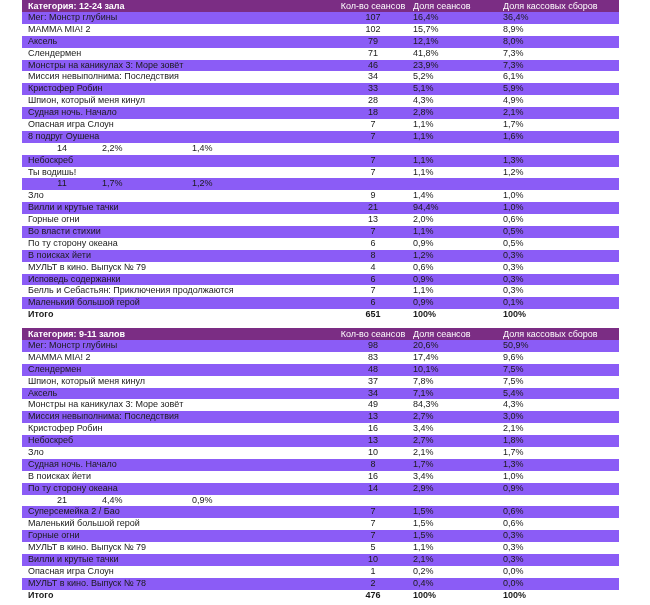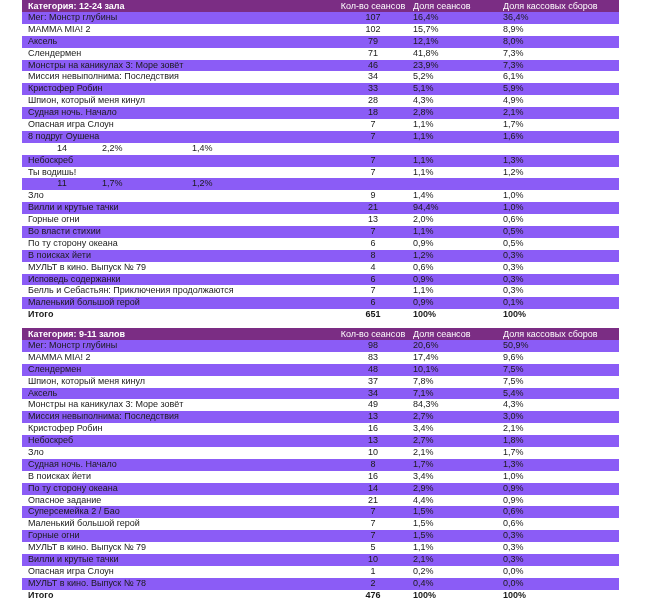--- a/index.html
+++ b/index.html
@@ -261,21 +261,20 @@
       <div class="c2">3,4%</div>
       <div class="c3">1,0%</div>
     </div>
     <div class="row alt">
       <div class="c0">По ту сторону океана</div>
       <div class="c1">14</div>
       <div class="c2">2,9%</div>
       <div class="c3">0,9%</div>
     </div>
     <div class="row">
-      <div class="c0">Опасное задание</div>
       <div class="c1">21</div>
       <div class="c2">4,4%</div>
       <div class="c3">0,9%</div>
     </div>
     <div class="row alt">
       <div class="c0">Суперсемейка 2 / Бао</div>
       <div class="c1">7</div>
       <div class="c2">1,5%</div>
       <div class="c3">0,6%</div>
     </div>

